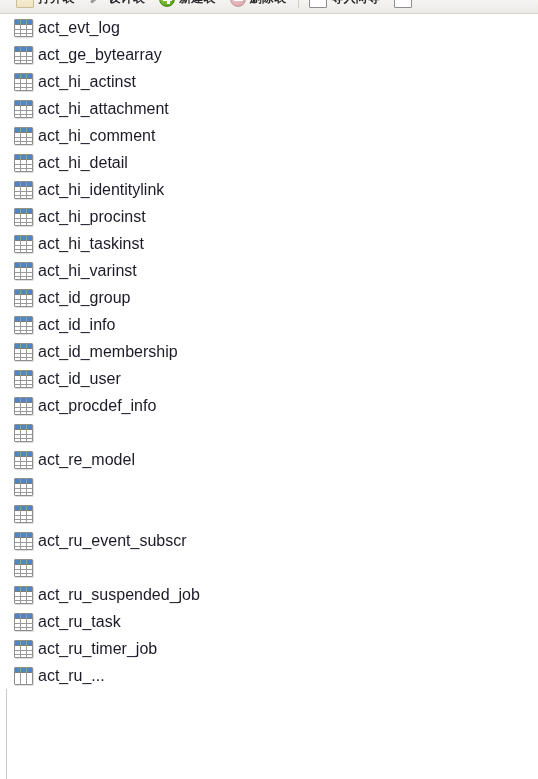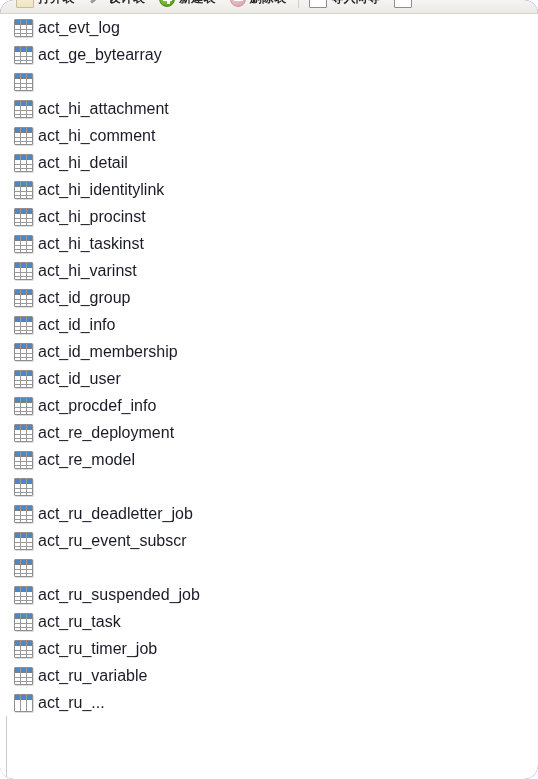--- a/index.html
+++ b/index.html
@@ -14,21 +14,20 @@
     background: #ffffff;
     font-family: "Liberation Sans", sans-serif;
   }
 
   #app {
     position: relative;
     width: 538px;
     height: 779px;
     background: #4c1d95;
     overflow: hidden;
-    border-radius: 14px;
   }
 
   
   .toolbar {
     position: absolute;
     top: -16px;
     left: 0;
     width: 538px;
     height: 30px;
     background: linear-gradient(to bottom, #fdfdfd 0%, #f4f3f1 60%, #eceae6 100%);
@@ -291,20 +290,21 @@
           <span class="row-label">act_ge_bytearray</span>
         </div>
         <div class="row">
           <span class="tbl-ico">
             <span class="hdr"></span>
             <span class="vline v1"></span>
             <span class="vline v2"></span>
             <span class="hline h1"></span>
             <span class="hline h2"></span>
           </span>
+          <span class="row-label">act_hi_actinst</span>
         </div>
         <div class="row">
           <span class="tbl-ico">
             <span class="hdr"></span>
             <span class="vline v1"></span>
             <span class="vline v2"></span>
             <span class="hline h1"></span>
             <span class="hline h2"></span>
           </span>
           <span class="row-label">act_hi_attachment</span>
@@ -420,21 +420,20 @@
           <span class="row-label">act_procdef_info</span>
         </div>
         <div class="row">
           <span class="tbl-ico">
             <span class="hdr"></span>
             <span class="vline v1"></span>
             <span class="vline v2"></span>
             <span class="hline h1"></span>
             <span class="hline h2"></span>
           </span>
-          <span class="row-label">act_re_deployment</span>
         </div>
         <div class="row">
           <span class="tbl-ico">
             <span class="hdr"></span>
             <span class="vline v1"></span>
             <span class="vline v2"></span>
             <span class="hline h1"></span>
             <span class="hline h2"></span>
           </span>
           <span class="row-label">act_re_model</span>
@@ -449,21 +448,20 @@
           </span>
         </div>
         <div class="row">
           <span class="tbl-ico">
             <span class="hdr"></span>
             <span class="vline v1"></span>
             <span class="vline v2"></span>
             <span class="hline h1"></span>
             <span class="hline h2"></span>
           </span>
-          <span class="row-label">act_ru_deadletter_job</span>
         </div>
         <div class="row">
           <span class="tbl-ico">
             <span class="hdr"></span>
             <span class="vline v1"></span>
             <span class="vline v2"></span>
             <span class="hline h1"></span>
             <span class="hline h2"></span>
           </span>
           <span class="row-label">act_ru_event_subscr</span>
@@ -499,30 +497,20 @@
         </div>
         <div class="row">
           <span class="tbl-ico">
             <span class="hdr"></span>
             <span class="vline v1"></span>
             <span class="vline v2"></span>
             <span class="hline h1"></span>
             <span class="hline h2"></span>
           </span>
           <span class="row-label">act_ru_timer_job</span>
-        </div>
-        <div class="row">
-          <span class="tbl-ico">
-            <span class="hdr"></span>
-            <span class="vline v1"></span>
-            <span class="vline v2"></span>
-            <span class="hline h1"></span>
-            <span class="hline h2"></span>
-          </span>
-          <span class="row-label">act_ru_variable</span>
         </div>
         <div class="row">
           <span class="tbl-ico">
             <span class="hdr"></span>
             <span class="vline v1"></span>
             <span class="vline v2"></span>
           </span>
           <span class="row-label">act_ru_...</span>
         </div>
       </div>

